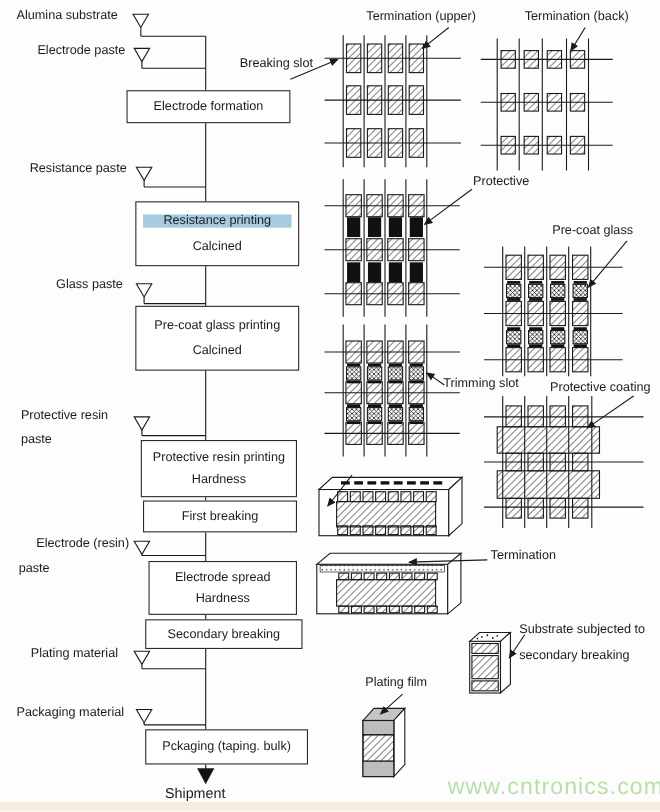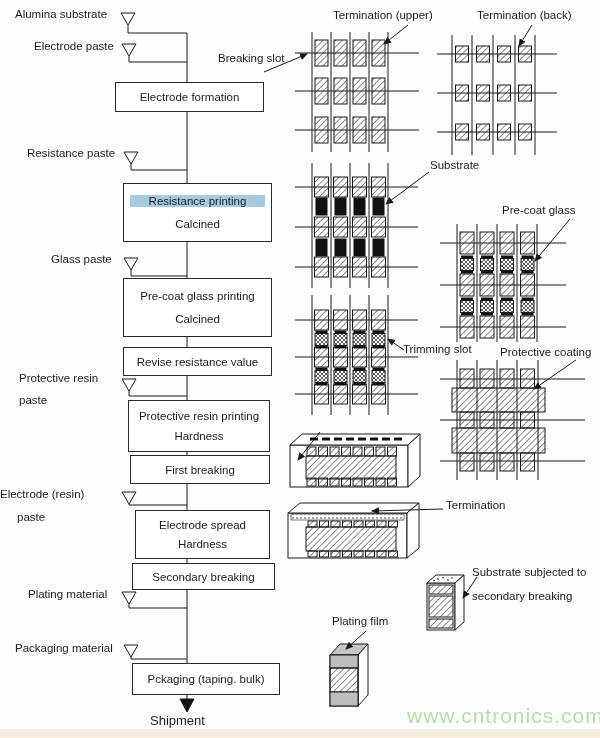--- a/index.html
+++ b/index.html
@@ -345,39 +345,36 @@
         </g>
       </g>
   </svg>
 
   <div class="lbl" style="left:15px;top:8px">Alumina substrate</div>
   <div class="lbl" style="left:34px;top:40px">Electrode paste</div>
   <div class="lbl" style="left:27px;top:147px">Resistance paste</div>
   <div class="lbl" style="left:51px;top:253px">Glass paste</div>
   <div class="lbl" style="left:19px;top:372px">Protective resin</div>
   <div class="lbl" style="left:19px;top:394px">paste</div>
-  <div class="lbl" style="left:0;top:488px">Electrode (resin)</div>
+  <div class="lbl" style="left:33px;top:488px">Electrode (resin)</div>
   <div class="lbl" style="left:17px;top:511px">paste</div>
   <div class="lbl" style="left:28px;top:588px">Plating material</div>
   <div class="lbl" style="left:15px;top:642px">Packaging material</div>
 
   <div class="box" style="left:115px;top:82px;width:147px;height:28px">
       <span>Electrode formation</span>
     </div>
   <div class="box" style="left:123px;top:183px;width:147px;height:57px">
       <span class="hl">Resistance printing</span>
       <span>Calcined</span>
     </div>
   <div class="box" style="left:123px;top:278px;width:147px;height:57px">
       <span>Pre-coat glass printing</span>
       <span>Calcined</span>
     </div>
-  <div class="box" style="left:123px;top:347px;width:147px;height:27px">
-      <span>Revise resistance value</span>
-    </div>
   <div class="box" style="left:128px;top:400px;width:140px;height:50px">
       <span>Protective resin printing</span>
       <span>Hardness</span>
     </div>
   <div class="box" style="left:130px;top:455px;width:138px;height:27px">
       <span>First breaking</span>
     </div>
   <div class="box" style="left:135px;top:510px;width:133px;height:47px">
       <span>Electrode spread</span>
       <span>Hardness</span>
@@ -387,21 +384,21 @@
     </div>
   <div class="box" style="left:132px;top:663px;width:146px;height:30px">
       <span>Pckaging (taping. bulk)</span>
     </div>
 
   <div class="ship">Shipment</div>
 
   <div class="lbl" style="left:218px;top:52px">Breaking slot</div>
   <div class="lbl" style="left:333px;top:9px">Termination (upper)</div>
   <div class="lbl" style="left:477px;top:9px">Termination (back)</div>
-  <div class="lbl" style="left:430px;top:159px">Substrate</div>
+  <div class="lbl" style="left:430px;top:159px">Protective</div>
   <div class="lbl" style="left:502px;top:204px">Pre-coat glass</div>
   <div class="lbl" style="left:403px;top:343px">Trimming slot</div>
   <div class="lbl" style="left:500px;top:346px">Protective coating</div>
   <div class="lbl" style="left:446px;top:499px">Termination</div>
   <div class="lbl" style="left:472px;top:566px">Substrate subjected to</div>
   <div class="lbl" style="left:472px;top:590px">secondary breaking</div>
   <div class="lbl" style="left:332px;top:615px">Plating film</div>
 
   <div class="wm">www.cntronics.com</div>
   <div class="strip"></div>

